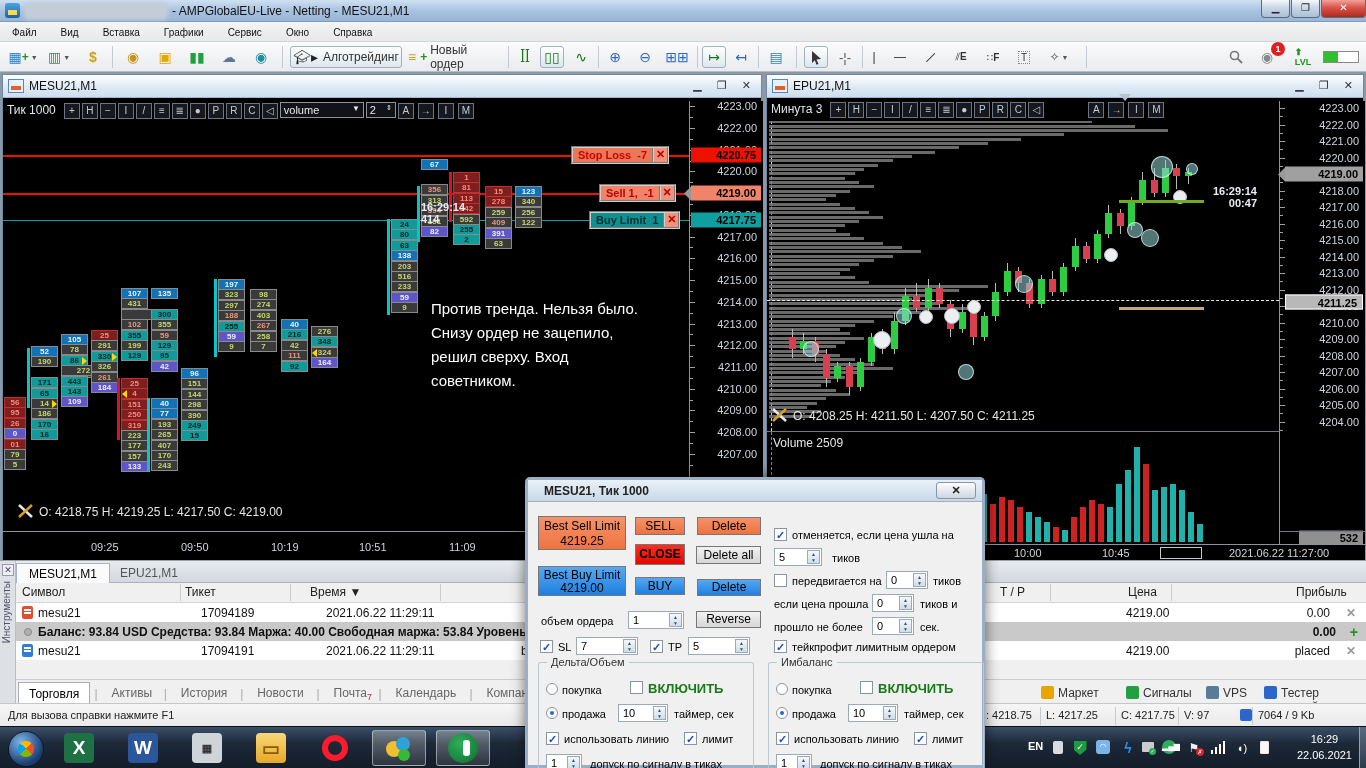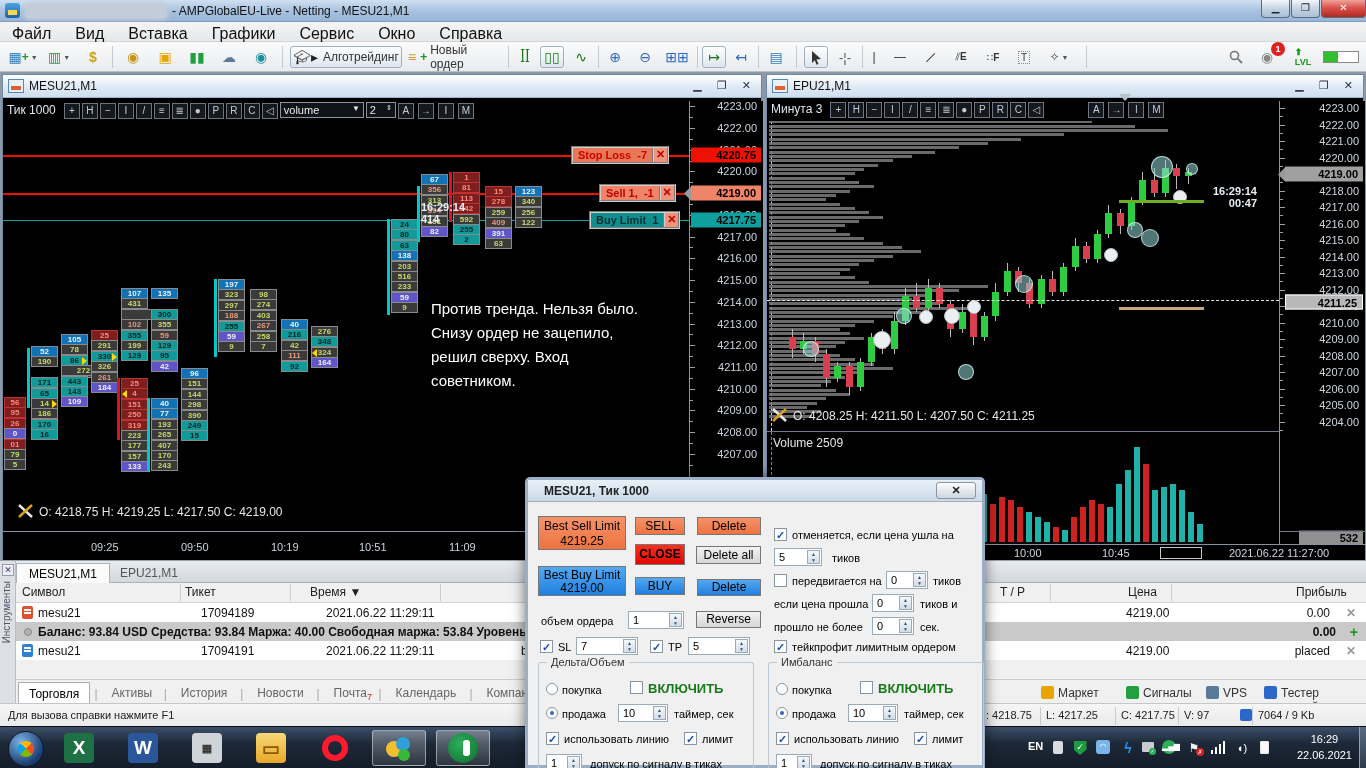--- a/index.html
+++ b/index.html
@@ -13,21 +13,21 @@
     font-size:12px; color:#111; }
   #app-icon { left:5px; top:3px; width:15px; height:15px; background:linear-gradient(#4da4e0,#1a62a8); border-radius:3px; }
   #app-icon:after{ content:""; position:absolute; left:3px; top:7px; width:9px; height:5px; background:#ffd84d; }
   #blur-box { left:26px; top:4px; width:140px; height:14px; background:#c3cdd9; border-radius:3px; box-shadow:0 0 4px 2px #c3cdd9; }
   #title-text { left:172px; top:4px; white-space:nowrap; }
   .winbtn { top:0; width:29px; height:18px; border:1px solid #5a6b80; border-top:none;
     background:linear-gradient(#f4f7fa,#c9d6e4 45%,#aabfd6); border-radius:0 0 4px 4px; text-align:center; font-size:10px; line-height:16px; color:#223; }
   #btn-close-main { background:linear-gradient(#f0a29a,#d9534a 45%,#b02a20); color:#fff; width:45px; }
 
   #menubar { left:0; top:22px; width:1366px; height:20px; background:linear-gradient(#f4f4f4,#e6e8ea); border-bottom:1px solid #cfd4d9; }
-  .menu-item { display:inline-block; padding:3px 12px; font-size:16px; color:#111; }
+  .menu-item { display:inline-block; padding:3px 12px; font-size:10px; color:#111; }
 
   #toolbar { left:0; top:42px; width:1366px; height:30px; background:linear-gradient(#fbfbfb,#e9ebee); border-bottom:1px solid #b8bec6; }
   .tb { position:absolute; top:4px; height:22px; display:flex; align-items:center; justify-content:center; font-size:12px; color:#333; }
   .tb-sep { position:absolute; top:4px; width:1px; height:22px; background:#c4cad2; }
   .tb-btn-frame { border:1px solid #9fb0c0; border-radius:3px; background:linear-gradient(#fff,#dde6ee); }
   .glyph { font-size:14px; line-height:1; }
   .dd { font-size:7px; color:#555; margin-left:2px; }
 
   
   .cwin { background:#000; border:1px solid #6f8aa8; }
@@ -375,21 +375,21 @@
           <div class="ccell cell-t" style="left: 388px; top: 94px; width: 27px;">24</div>
           <div class="ccell cell-t" style="left: 388px; top: 104.4px; width: 27px;">80</div>
           <div class="ccell cell-t" style="left: 388px; top: 114.8px; width: 27px;">63</div>
           <div class="ccell cell-b" style="left: 388px; top: 125.2px; width: 27px;">138</div>
           <div class="ccell cell-d" style="left: 388px; top: 135.6px; width: 27px;">203</div>
           <div class="ccell cell-d" style="left: 388px; top: 146px; width: 27px;">516</div>
           <div class="ccell cell-d" style="left: 388px; top: 156.4px; width: 27px;">233</div>
           <div class="ccell cell-p" style="left: 388px; top: 166.8px; width: 27px;">59</div>
           <div class="ccell cell-d" style="left: 388px; top: 177.2px; width: 27px;">9</div>
           <div class="abs" style="left: 384px; top: 94px; width: 3px; height: 96px; background: rgb(0, 200, 200);"></div>
-          <div class="ccell cell-b" style="left: 418px; top: 49px; width: 27px;">67</div>
+          <div class="ccell cell-b" style="left: 418px; top: 34px; width: 27px;">67</div>
           <div class="ccell cell-ds" style="left: 418px; top: 59.4px; width: 27px;">356</div>
           <div class="ccell cell-d" style="left: 418px; top: 69.8px; width: 27px;">313</div>
           <div class="ccell cell-ds" style="left: 418px; top: 80.2px; width: 27px;">394</div>
           <div class="ccell cell-d" style="left: 418px; top: 90.6px; width: 27px;">191</div>
           <div class="ccell cell-p" style="left: 418px; top: 101px; width: 27px;">82</div>
           <div class="abs" style="left: 414px; top: 61px; width: 3px; height: 56px; background: rgb(0, 200, 200);"></div>
           <div class="ccell cell-r" style="left: 450px; top: 47px; width: 27px;">1</div>
           <div class="ccell cell-r" style="left: 450px; top: 57.4px; width: 27px;">81</div>
           <div class="ccell cell-r" style="left: 450px; top: 67.8px; width: 27px;">113</div>
           <div class="ccell cell-r" style="left: 450px; top: 78.2px; width: 27px;">342</div>

